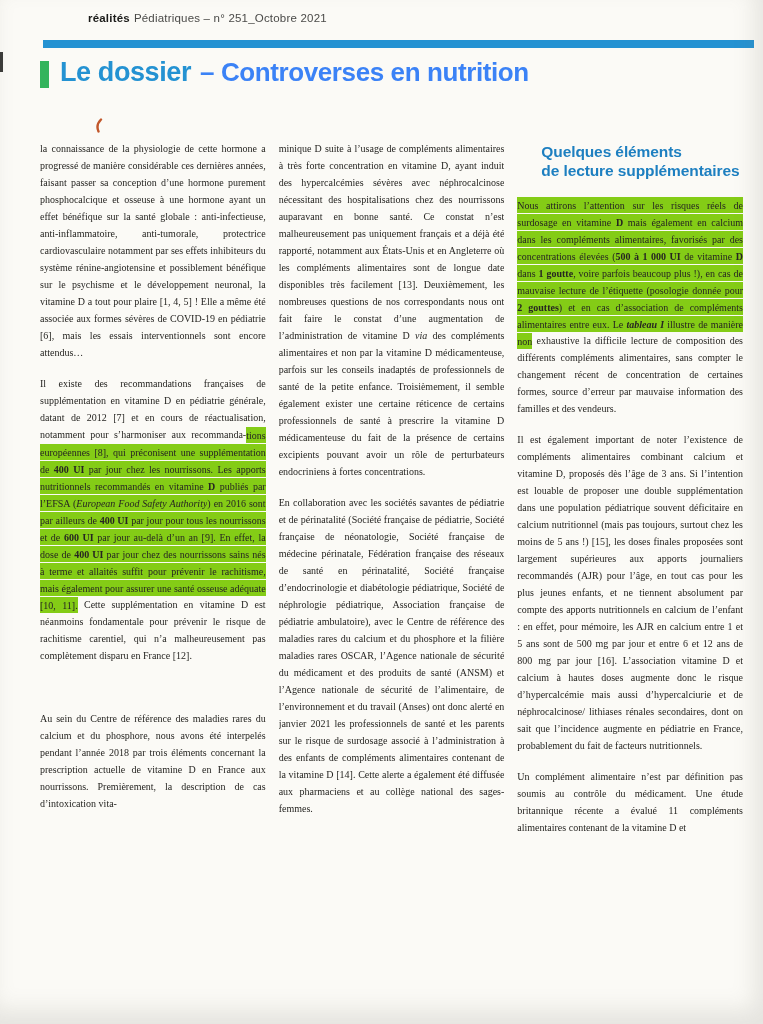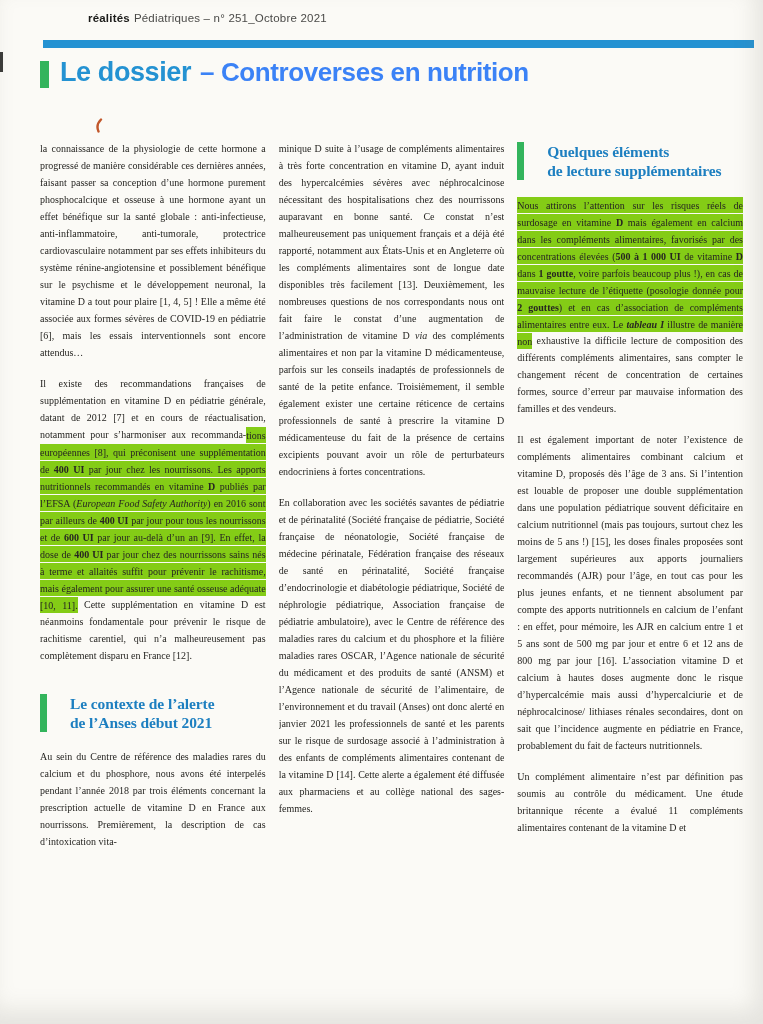--- a/index.html
+++ b/index.html
@@ -29,22 +29,23 @@
   .col{overflow:hidden;}
   p.body-para{
     margin:0 0 14px 0;
     font-family:"Liberation Serif",serif;
     font-size:10px;line-height:17px;text-align:justify;color:#262522;
   }
   .hl{background:#84cc16;padding:2.5px 0;}
   .b{font-weight:bold;}
   .i{font-style:italic;}
   .col-heading{
-    display:flex;gap:23px;margin:30px 0 16px 0;
-    font-family:Liberation Serif, serif;
+    display:flex;gap:17px;margin:30px 0 16px 0;
+    font-family:Liberation Sans, sans-serif;
+    align-items:center;
   }
   .col-heading:first-child{margin-top:2px;}
   .green-bar{flex:0 0 7px;background:#33b45c;}
   .heading-text{
     font-size:15.5px;font-weight:bold;color:#1d7fc0;line-height:19px;letter-spacing:-0.1px;
   }
   .pen-mark{position:absolute;left:93px;top:118px;}
   .edge-mark{position:absolute;left:0;top:52px;width:3px;height:20px;background:#3b3b39;}
 </style>
 </head>
@@ -68,24 +69,20 @@
   </svg>
 </div>
 <div class="edge-mark"></div>
 
 <div class="columns">
   <div class="col">
       <p class="body-para"><span>la connaissance de la physiologie de cette hormone a progressé de manière considérable ces dernières années, faisant passer sa conception d’une hormone purement phosphocalcique et osseuse à une hormone ayant un effet bénéfique sur la santé globale : anti-infectieuse, anti-inflammatoire, anti-tumorale, protectrice cardiovasculaire notamment par ses effets inhibiteurs du système rénine-angiotensine et possiblement bénéfique sur le psychisme et le développement neuronal, la vitamine D a tout pour plaire [1, 4, 5] ! Elle a même été associée aux formes sévères de COVID-19 en pédiatrie [6], mais les essais interventionnels sont encore attendus…</span></p>
       <p class="body-para"><span>Il existe des recommandations françaises de supplémentation en vitamine D en pédiatrie générale, datant de 2012 [7] et en cours de réactualisation, notamment pour s’harmoniser aux recommanda-</span><span class="hl">tions européennes [8], qui préconisent une supplémentation de </span><span class="hl b">400 UI</span><span class="hl"> par jour chez les nourrissons. Les apports nutritionnels recommandés en vitamine </span><span class="hl b">D</span><span class="hl"> publiés par l’EFSA (</span><span class="hl i">European Food Safety Authority</span><span class="hl">) en 2016 sont par ailleurs de </span><span class="hl b">400 UI</span><span class="hl"> par jour pour tous les nourrissons et de </span><span class="hl b">600 UI</span><span class="hl"> par jour au-delà d’un an [9]. En effet, la dose de </span><span class="hl b">400 UI</span><span class="hl"> par jour chez des nourrissons sains nés à terme et allaités suffit pour prévenir le rachitisme, mais également pour assurer une santé osseuse adéquate [10, 11].</span><span> Cette supplémentation en vitamine D est néanmoins fondamentale pour prévenir le risque de rachitisme carentiel, qui n’a malheureusement pas complètement disparu en France [12].</span></p>
       <div class="col-heading">
         <span class="green-bar"></span>
-        <div class="heading-text">
-          <div>Le contexte de l’alerte</div>
-          <div>de l’Anses début 2021</div>
-        </div>
       </div>
       <p class="body-para"><span>Au sein du Centre de référence des maladies rares du calcium et du phosphore, nous avons été interpelés pendant l’année 2018 par trois éléments concernant la prescription actuelle de vitamine D en France aux nourrissons. Premièrement, la description de cas d’intoxication vita-</span></p>
     </div>
   <div class="col">
       <p class="body-para"><span>minique D suite à l’usage de compléments alimentaires à très forte concentration en vitamine D, ayant induit des hypercalcémies sévères avec néphrocalcinose nécessitant des hospitalisations chez des nourrissons auparavant en bonne santé. Ce constat n’est malheureusement pas uniquement français et a déjà été rapporté, notamment aux États-Unis et en Angleterre où les compléments alimentaires sont de longue date disponibles très facilement [13]. Deuxièmement, les nombreuses questions de nos correspondants nous ont fait faire le constat d’une augmentation de l’administration de vitamine D </span><span class="i">via</span><span> des compléments alimentaires et non par la vitamine D médicamenteuse, parfois sur les conseils inadaptés de professionnels de santé de la petite enfance. Troisièmement, il semble également exister une certaine réticence de certains professionnels de santé à prescrire la vitamine D médicamenteuse du fait de la présence de certains excipients pouvant avoir un rôle de perturbateurs endocriniens à fortes concentrations.</span></p>
       <p class="body-para"><span>En collaboration avec les sociétés savantes de pédiatrie et de périnatalité (Société française de pédiatrie, Société française de néonatologie, Société française de médecine périnatale, Fédération française des réseaux de santé en périnatalité, Société française d’endocrinologie et diabétologie pédiatrique, Société de néphrologie pédiatrique, Association française de pédiatrie ambulatoire), avec le Centre de référence des maladies rares du calcium et du phosphore et la filière maladies rares OSCAR, l’Agence nationale de sécurité du médicament et des produits de santé (ANSM) et l’Agence nationale de sécurité de l’alimentaire, de l’environnement et du travail (Anses) ont donc alerté en janvier 2021 les professionnels de santé et les parents sur le risque de surdosage associé à l’administration à des enfants de compléments alimentaires contenant de la vitamine D [14]. Cette alerte a également été diffusée aux pharmaciens et au collège national des sages-femmes.</span></p>
     </div>
   <div class="col">
       <div class="col-heading">
         <span class="green-bar"></span>

